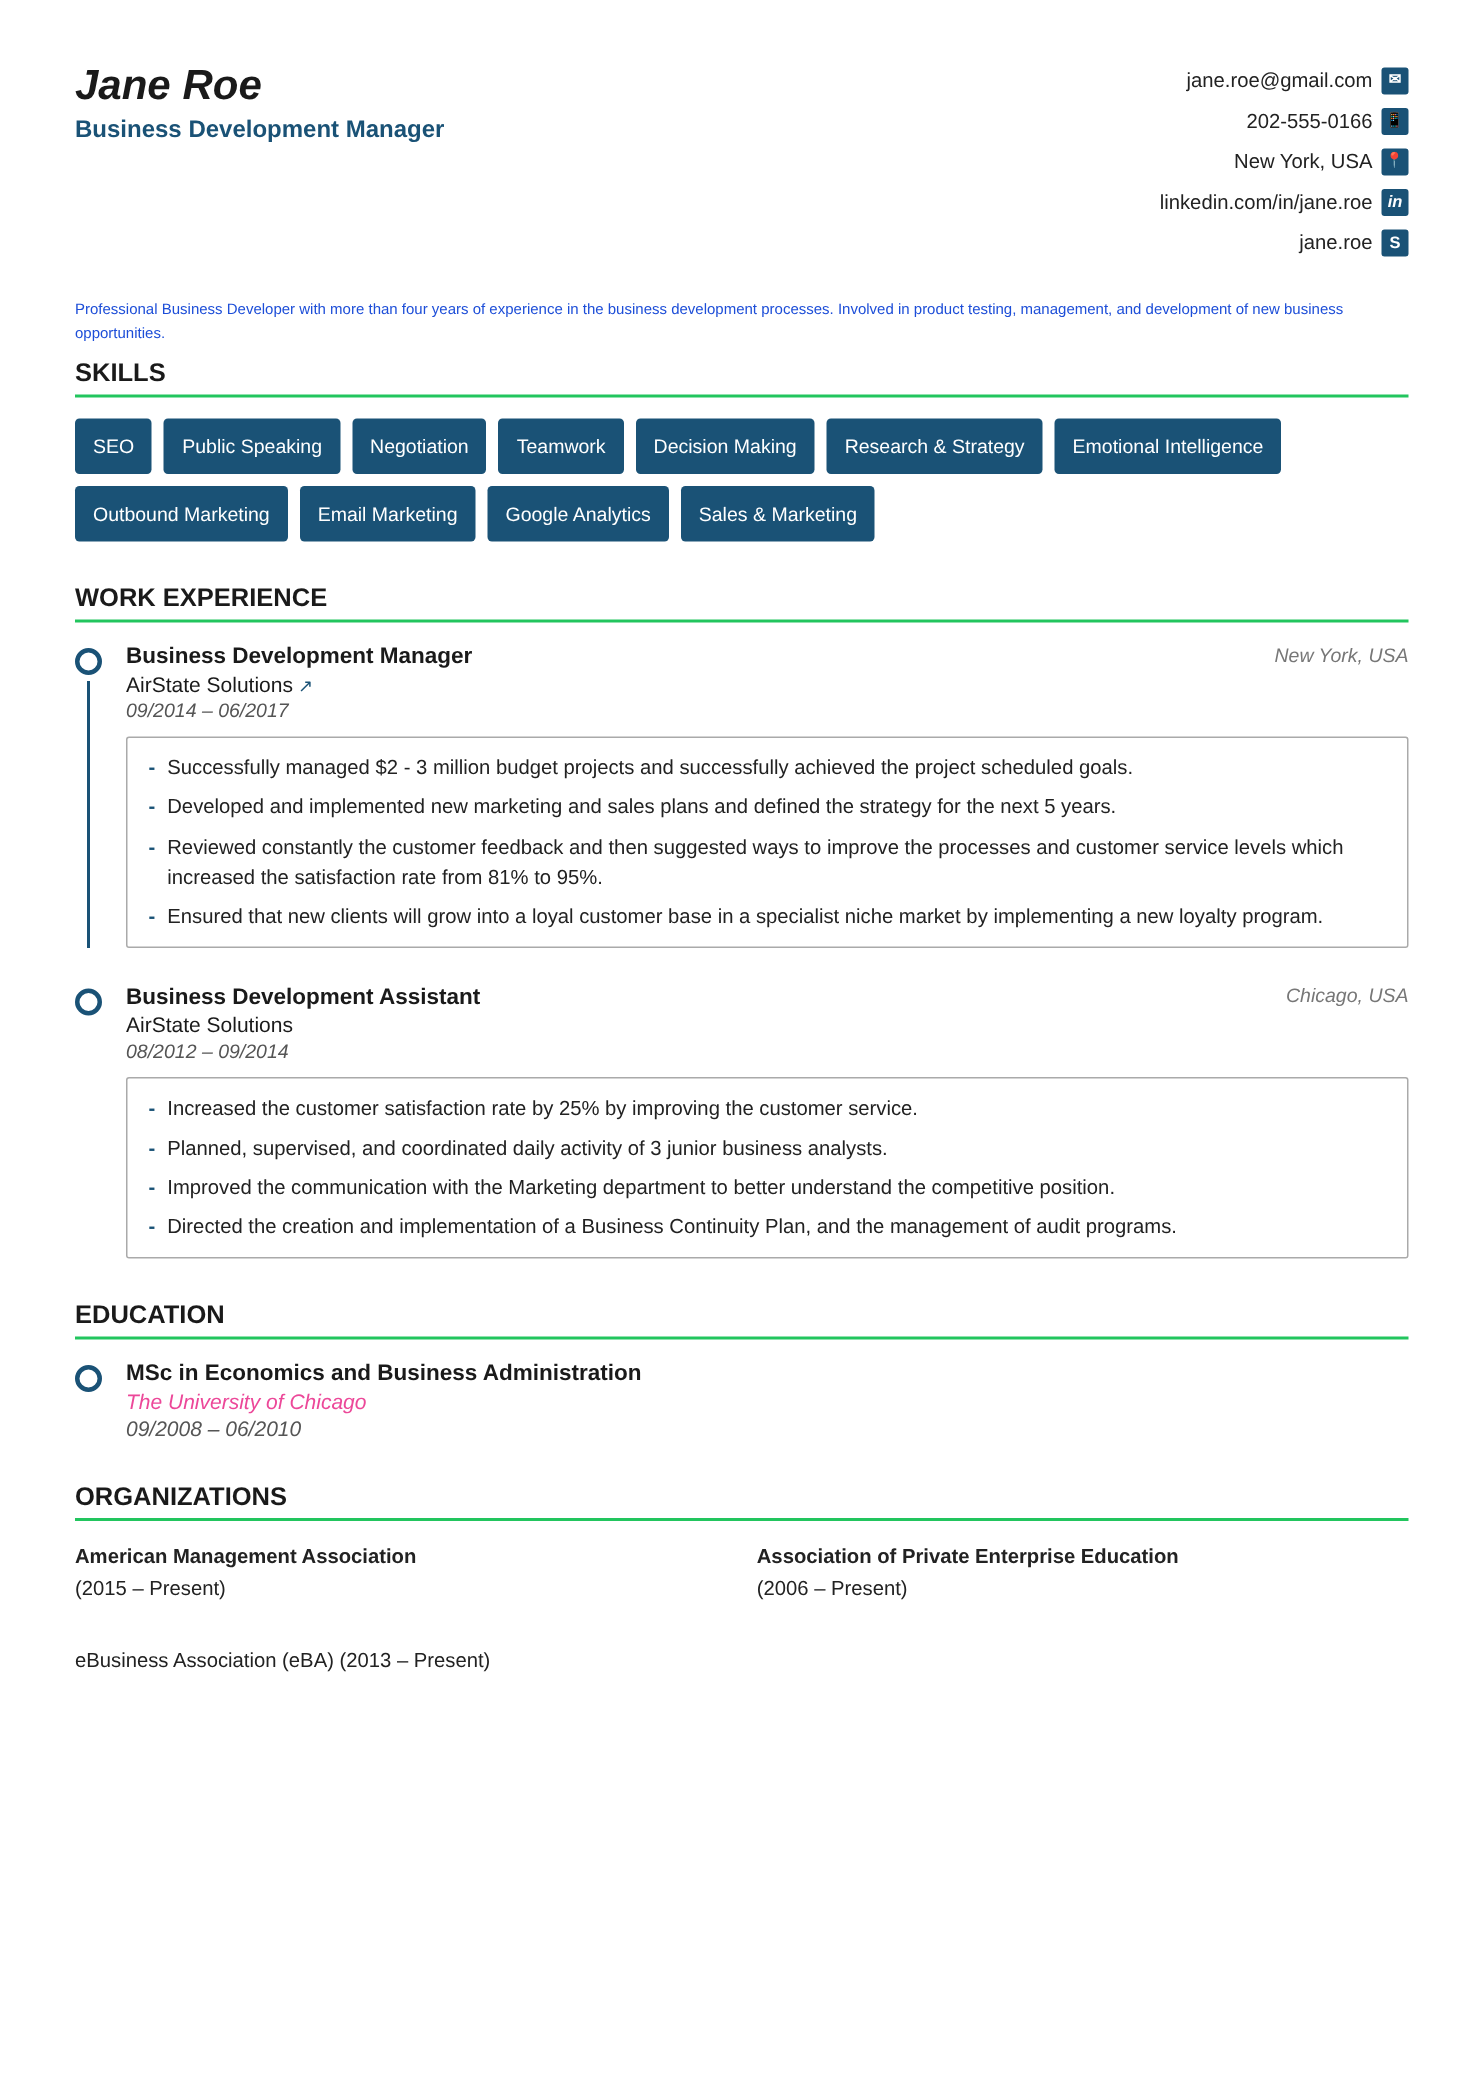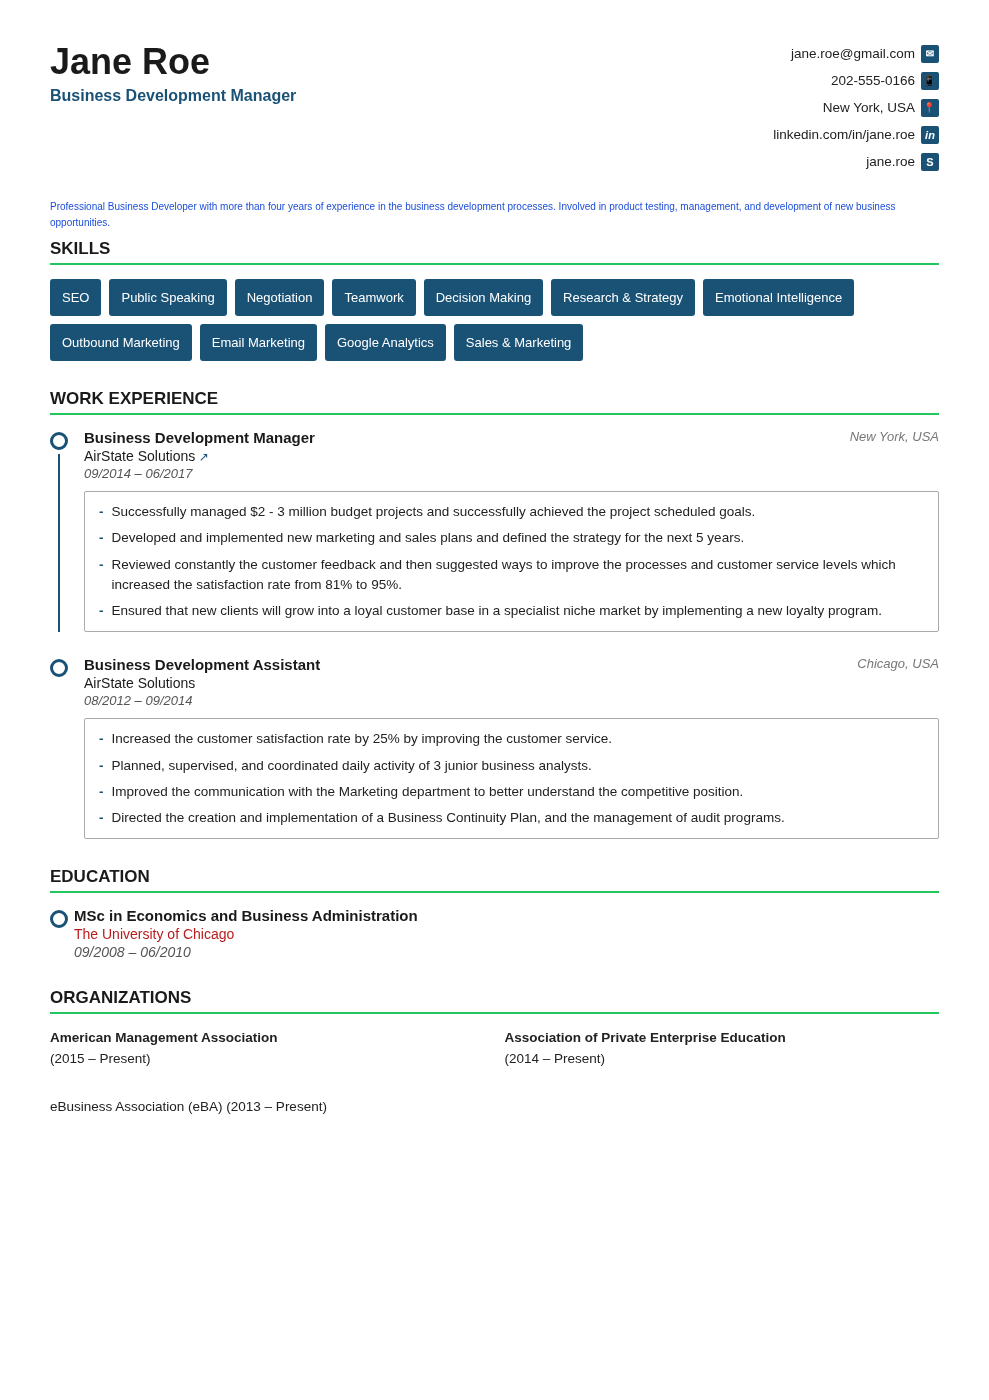--- a/index.html
+++ b/index.html
@@ -12,24 +12,25 @@
       padding: 40px 50px;
     }
     .header {
       display: flex;
       justify-content: space-between;
       align-items: flex-start;
       margin-bottom: 24px;
     }
     .header-left { flex: 1; }
     .header-left .name {
-      font-size: 36px;
+      font-size: 28px;
       font-weight: bold;
       color: #1a1a1a;
       line-height: 1.2;
+      font-style: italic;
     }
     .header-left .title {
       font-size: 16px;
       color: #1a5276;
       font-weight: bold;
       margin-top: 4px;
     }
     .header-right {
       text-align: left;
       font-size: 13.5px;
@@ -152,33 +153,34 @@
       gap: 8px;
       font-size: 13.5px;
       color: #222;
       line-height: 1.5;
       margin-bottom: 6px;
     }
     .entry-bullet:last-child { margin-bottom: 0; }
     .bullet-dash { color: #1a5276; font-weight: bold; flex-shrink: 0; }
     .edu-entry {
       display: flex;
-      gap: 6px;
+      gap: 16px;
       margin-bottom: 16px;
     }
     .edu-content { flex: 1; }
     .edu-degree {
       font-size: 15px;
       font-weight: bold;
       color: #1a1a1a;
     }
     .edu-school {
       font-size: 14px;
-      color: #b91c1c;
+      color: #ec4899;
       margin-top: 2px;
+      font-style: italic;
     }
     .edu-dates {
       font-size: 14px;
       color: #555;
       font-style: italic;
       margin-top: 2px;
     }
     .org-grid {
       display: grid;
       grid-template-columns: 1fr 1fr;
@@ -328,16 +330,16 @@
           <div class="edu-dates">09/2008 – 06/2010</div>
         </div>
       </div>
     </div>
 </div>
 
 <div class="section">
   <div class="section-title">ORGANIZATIONS</div>
   <div id="organizations-container" class="org-grid">
       <div><strong>American Management Association</strong><br><span>(2015 – Present)</span></div>
-      <div><strong>Association of Private Enterprise Education</strong><br><span>(2014 – Present)</span></div>
+      <div><strong>Association of Private Enterprise Education</strong><br><span>(2006 – Present)</span></div>
       <div class="org-item-full">eBusiness Association (eBA) (2013 – Present)</div>
     </div>
 </div>
 
 </body></html>

